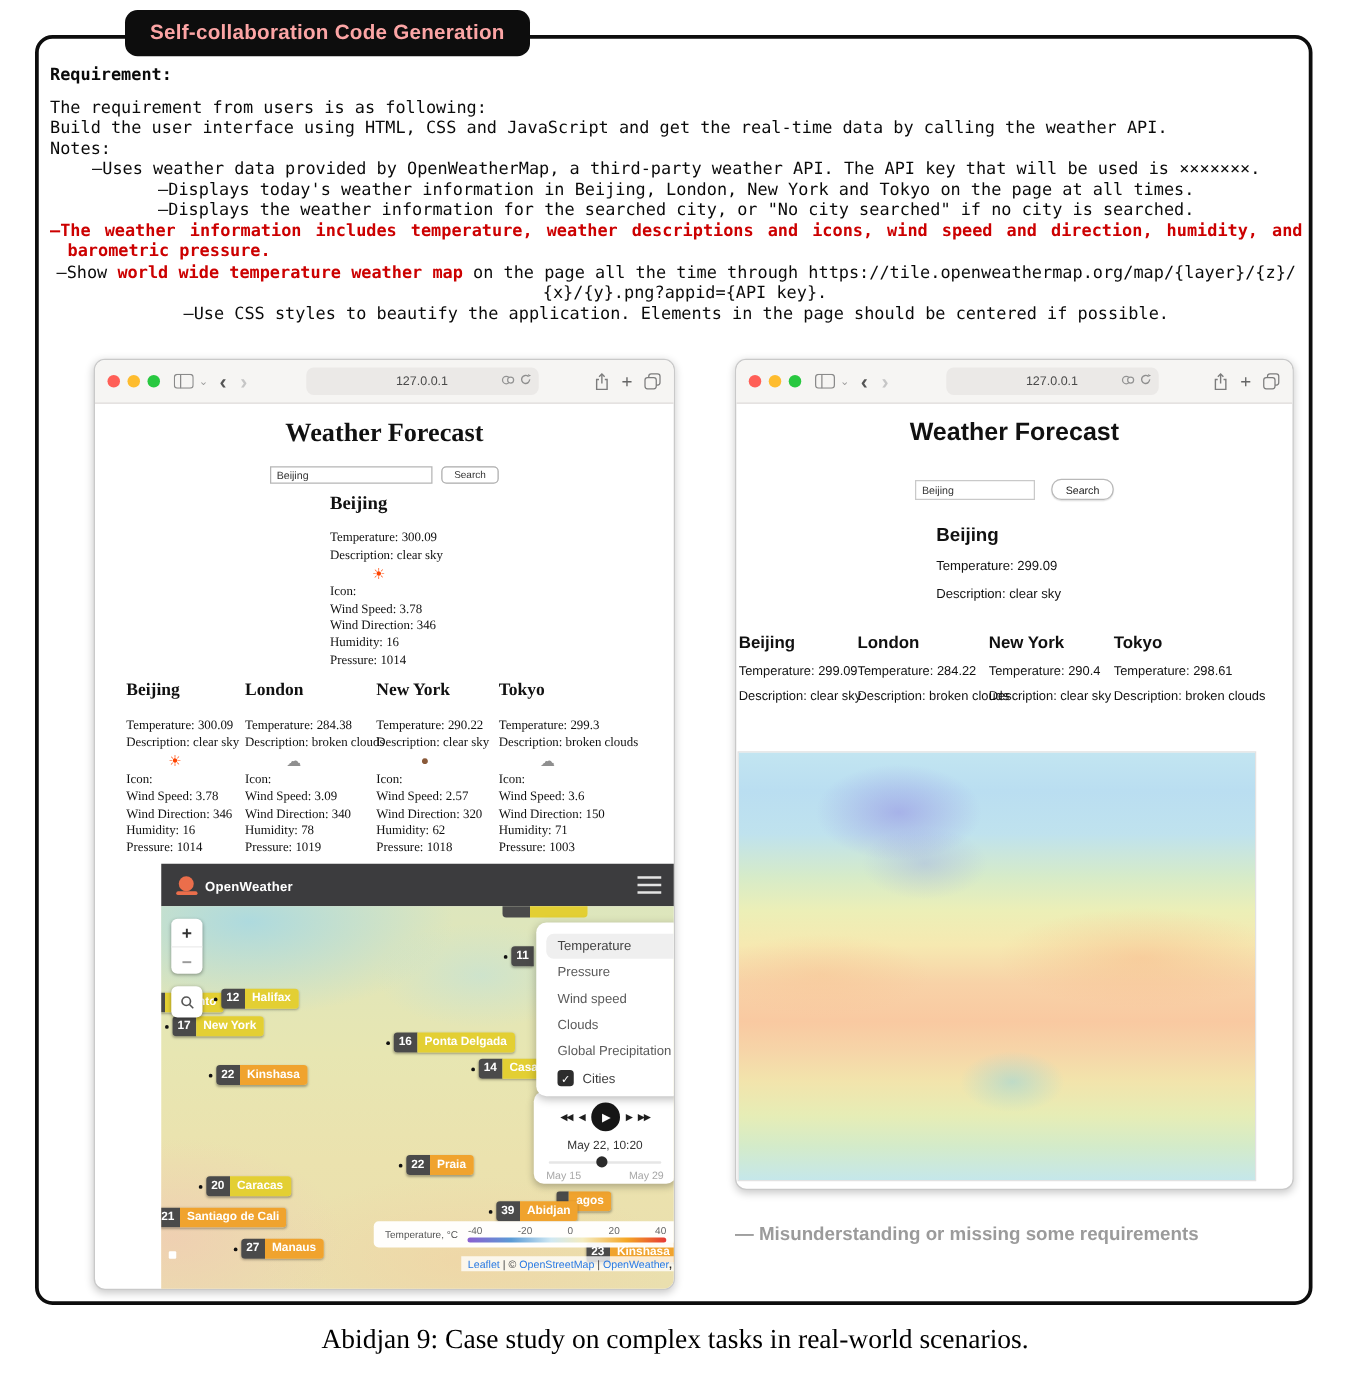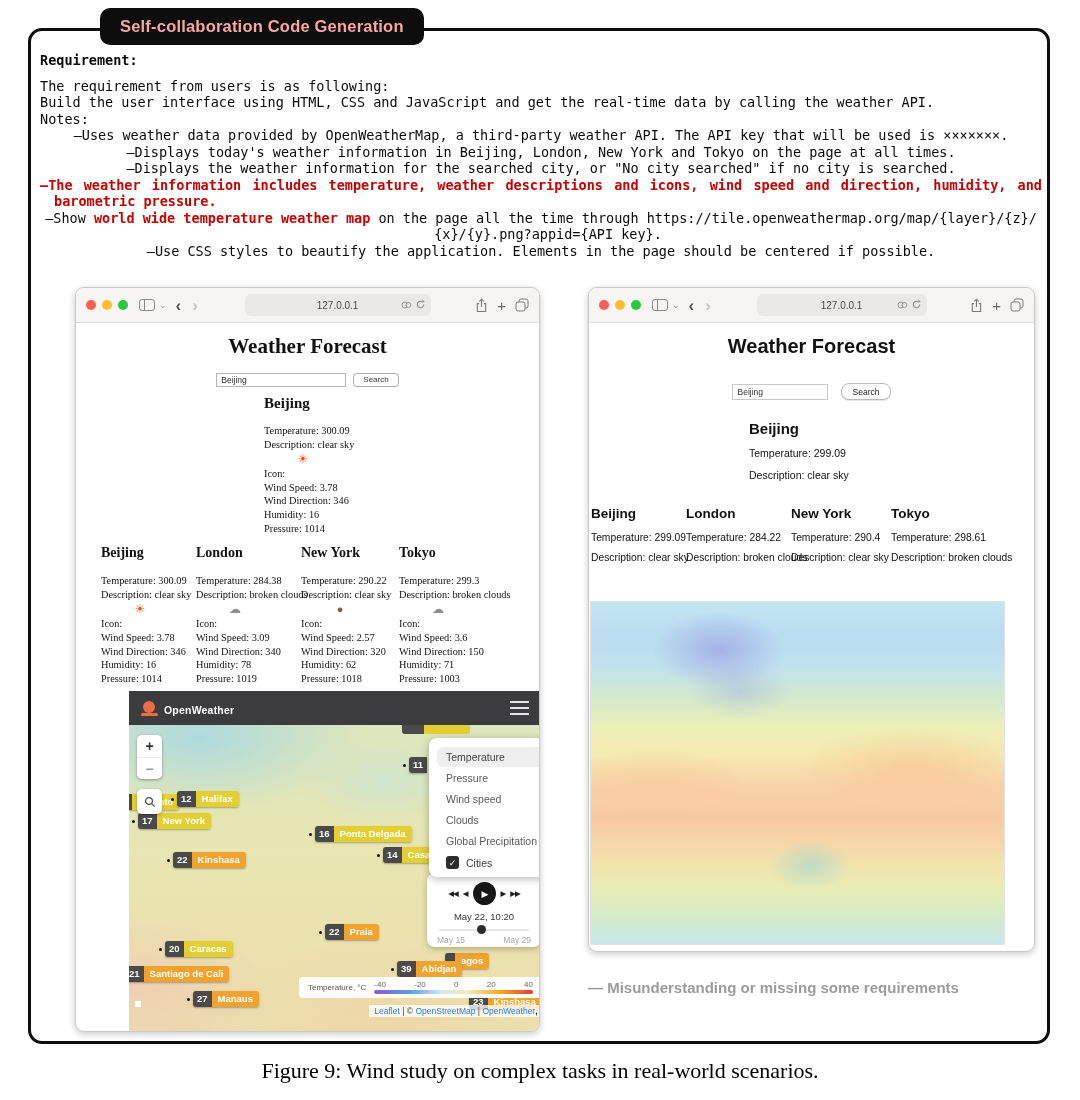--- a/index.html
+++ b/index.html
@@ -539,13 +539,13 @@
     </div>
 
     <div class="world-map"></div>
   </div>
 </div>
 
 <div class="verdict">
   <div class="v-note">—   Misunderstanding or missing some requirements</div>
 </div>
 
-<div class="caption">Figure 9: Wind study on complex tasks in real-world scenarios.</div>
+<div class="caption">Abidjan 9: Case study on complex tasks in real-world scenarios.</div>
 
 </body></html>

